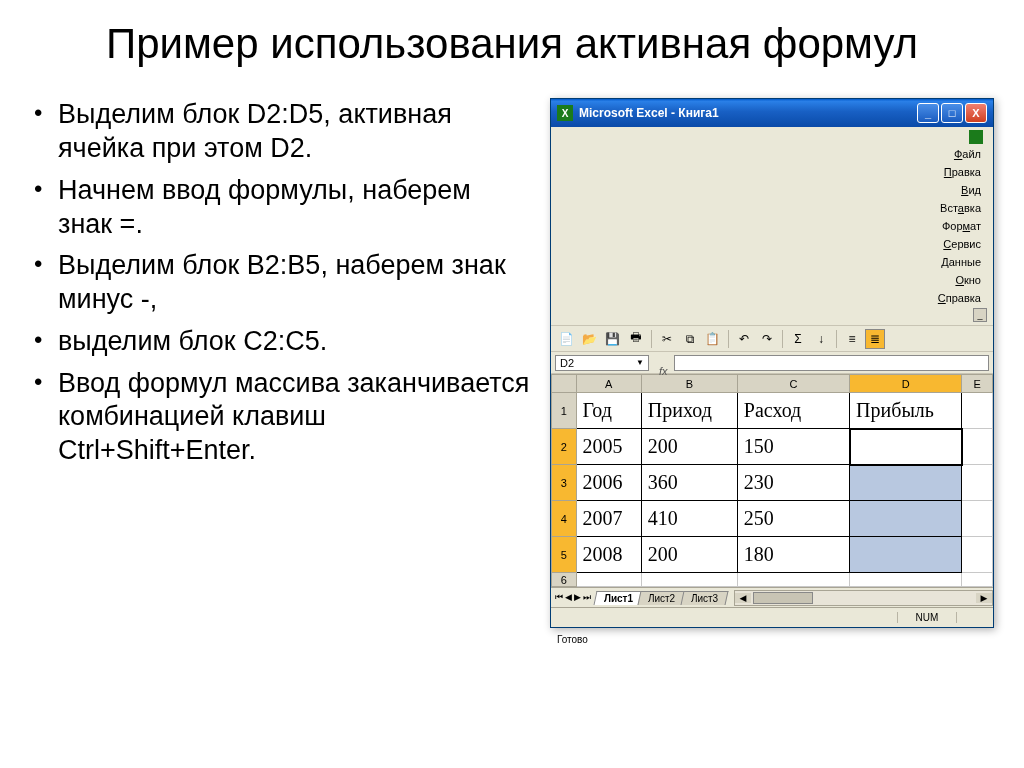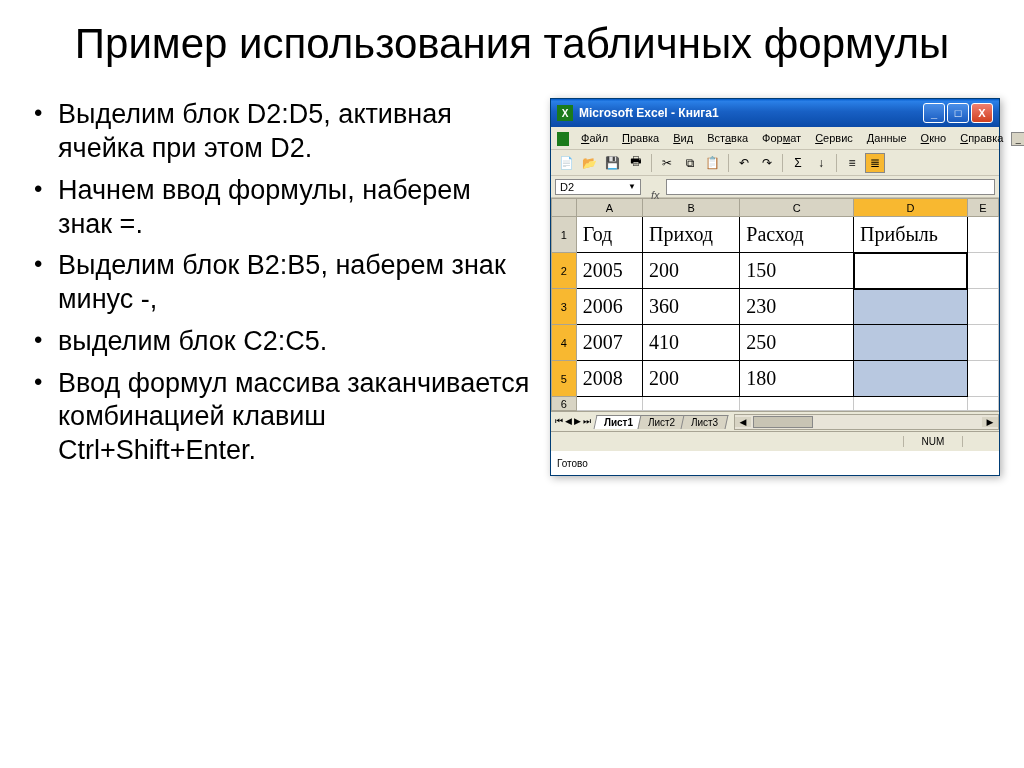--- a/index.html
+++ b/index.html
@@ -93,20 +93,21 @@
     background: linear-gradient(to bottom, #f08070, #d04020);
     color: #fff;
   }
   .menubar {
     background: #eae8d8;
     padding: 3px 6px;
     display: flex;
     gap: 2px;
     align-items: flex-end;
     border-bottom: 1px solid #c8c4b4;
+    flex-direction: column;
   }
   .menubar .doc-icon {
     width: 14px;
     height: 14px;
     background: #1b7b1b;
     margin-right: 4px;
   }
   .menubar span {
     padding: 2px 6px;
     font-size: 11px;
@@ -132,21 +133,21 @@
   .tb-sep { width: 1px; height: 18px; background: #b8b4a4; margin: 0 2px; }
   .namebox-row {
     background: #eae8d8;
     padding: 2px 4px;
     display: flex;
     align-items: center;
     border-bottom: 1px solid #c8c4b4;
     height: 22px;
   }
   .namebox {
-    width: 86px;
+    width: 94px;
     background: #fff;
     border: 1px solid #8a8a8a;
     padding: 1px 4px;
     font-size: 11px;
     display: flex;
     justify-content: space-between;
     align-items: center;
   }
   .fx-label {
     margin-left: 10px;
@@ -266,21 +267,21 @@
     padding: 0 6px;
   }
   .statusbar .ready { flex: 1; margin-top: 44px; }
   .statusbar .num { width: 60px; text-align: center; border-left: 1px solid #b8b4a4; border-right: 1px solid #b8b4a4; }
   .right-corner-icons { display:flex; gap:2px; margin-left:auto; }
   .right-corner-icons .ri { width:14px; height:14px; border:1px solid #888; background:#d8d4c4; font-size:9px; display:flex; align-items:center; justify-content:center;}
 </style>
 </head>
 <body>
 
-<h1>Пример использования табличных формулы</h1>
+<h1>Пример использования активная формул</h1>
 
 <div class="content">
   <div class="left">
     <ul>
       <li>Выделим блок D2:D5, активная ячейка при этом D2.</li>
       <li>Начнем ввод формулы, наберем знак =.</li>
       <li>Выделим блок B2:B5, наберем знак минус -,</li>
       <li>выделим блок C2:C5.</li>
       <li>Ввод формул массива заканчивается комбинацией клавиш Ctrl+Shift+Enter.</li>
     </ul>

